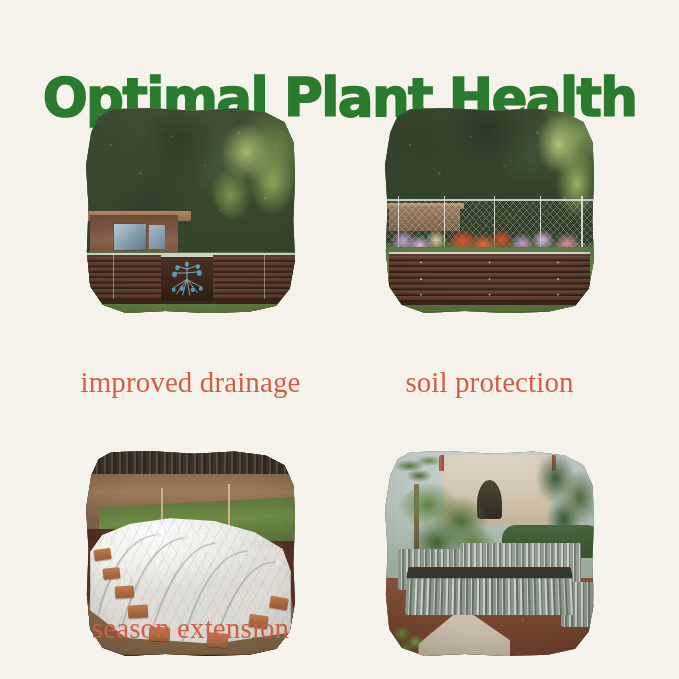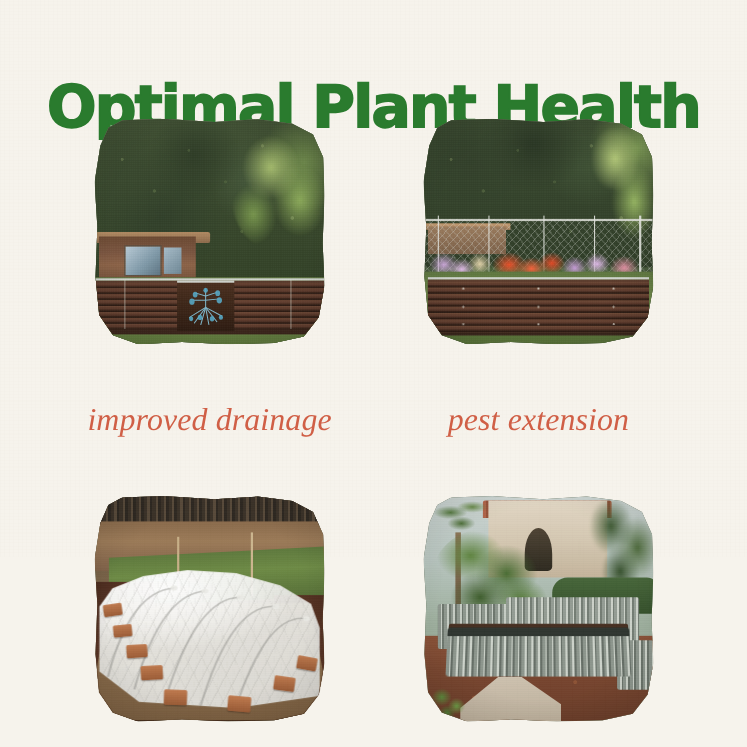--- a/index.html
+++ b/index.html
@@ -59,21 +59,20 @@
     width: 508px;
     height: 548px;
     display: grid;
     grid-template-columns: 209px 1fr 209px;
     grid-template-rows: 205px 1fr 205px;
     grid-template-areas:
       "tl  .  tr"
       "cl  .  cr"
       "bl  .  br";
     row-gap: 18px;
-    font-style: italic;
   }
   .cell-tl { grid-area: tl; }
   .cell-tr { grid-area: tr; }
   .cell-bl { grid-area: bl; }
   .cell-br { grid-area: br; }
   .cell-cl { grid-area: cl; }
   .cell-cr { grid-area: cr; }
 
   .card {
     position: relative;
@@ -569,21 +568,21 @@
           <div class="layer s2-bed"></div>
           <div class="layer s2-ribs"></div>
           <div class="layer s2-rivets"></div>
           <div class="grain"></div>
           <div class="vign"></div>
         </div>
       </div>
     </div>
 
     <div class="caption cell-cl">improved drainage</div>
-    <div class="caption cell-cr">pest extension</div>
+    <div class="caption cell-cr">soil protection</div>
 
     <div class="card cell-bl">
       <div class="photo">
         <div class="scene">
           <div class="layer s3-bg"></div>
           <div class="layer s3-fence"></div>
           <div class="layer s3-dirtbank"></div>
           <div class="layer s3-grass"></div>
           <div class="layer s3-post1"></div>
           <div class="layer s3-post2"></div>
@@ -650,14 +649,15 @@
           <div class="layer s4-lettuce"></div>
           <div class="layer s4-fgplant"></div>
           <div class="grain"></div>
           <div class="vign"></div>
         </div>
       </div>
     </div>
 
   </div>
 
+  <div class="caption" style="position:absolute; left:86px; top:600px; width:209px; height:56px;">season extension</div>
 
 </div>
 
 </body></html>

